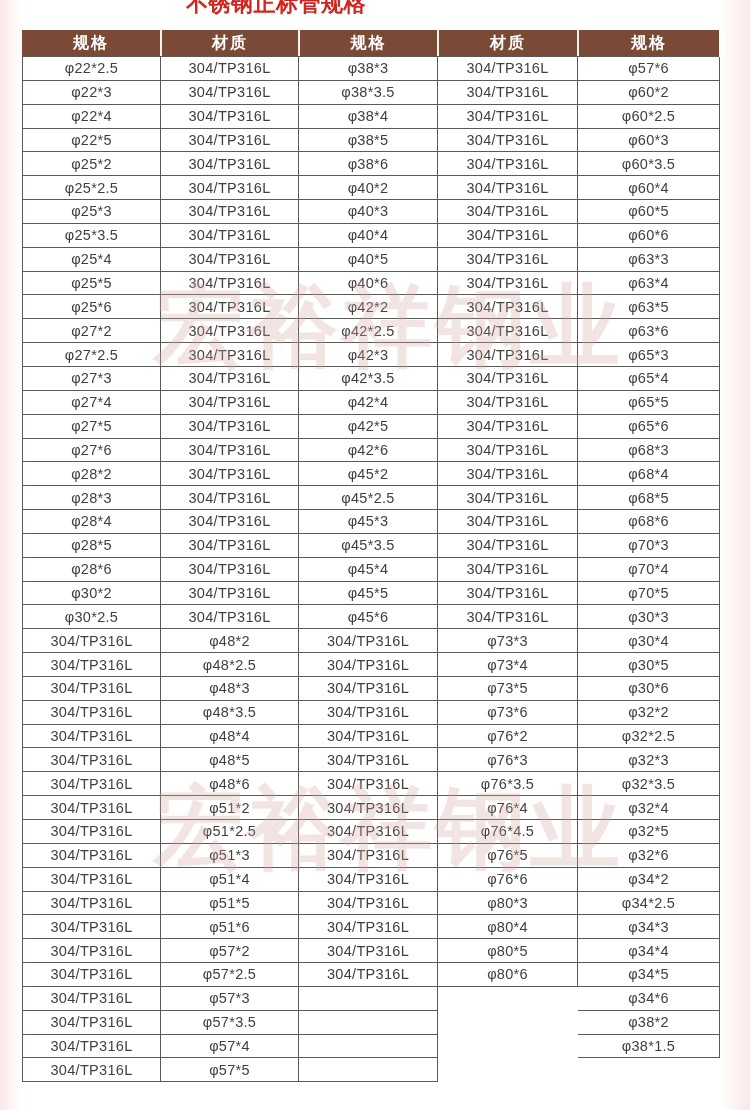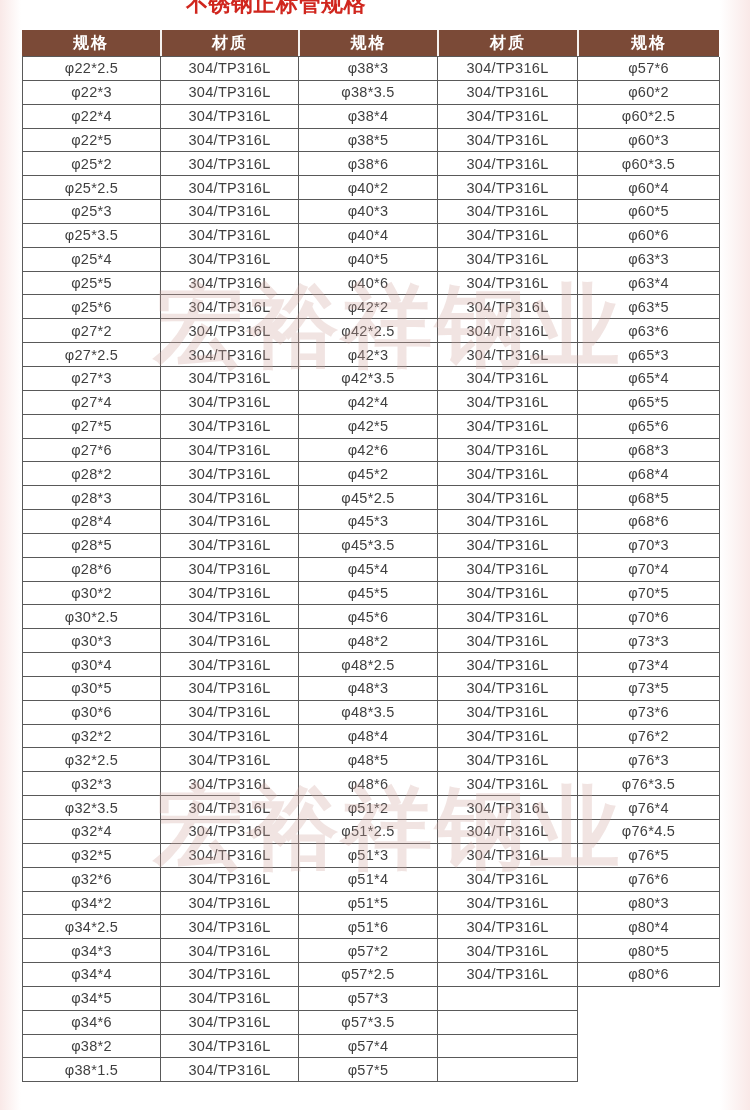--- a/index.html
+++ b/index.html
@@ -210,21 +210,20 @@
       <div class="cell">φ70*4</div>
       <div class="cell">φ30*2</div>
       <div class="cell">304/TP316L</div>
       <div class="cell">φ45*5</div>
       <div class="cell">304/TP316L</div>
       <div class="cell">φ70*5</div>
       <div class="cell">φ30*2.5</div>
       <div class="cell">304/TP316L</div>
       <div class="cell">φ45*6</div>
       <div class="cell">304/TP316L</div>
-      <div class="cell">φ70*6</div>
       <div class="cell">φ30*3</div>
       <div class="cell">304/TP316L</div>
       <div class="cell">φ48*2</div>
       <div class="cell">304/TP316L</div>
       <div class="cell">φ73*3</div>
       <div class="cell">φ30*4</div>
       <div class="cell">304/TP316L</div>
       <div class="cell">φ48*2.5</div>
       <div class="cell">304/TP316L</div>
       <div class="cell">φ73*4</div>

